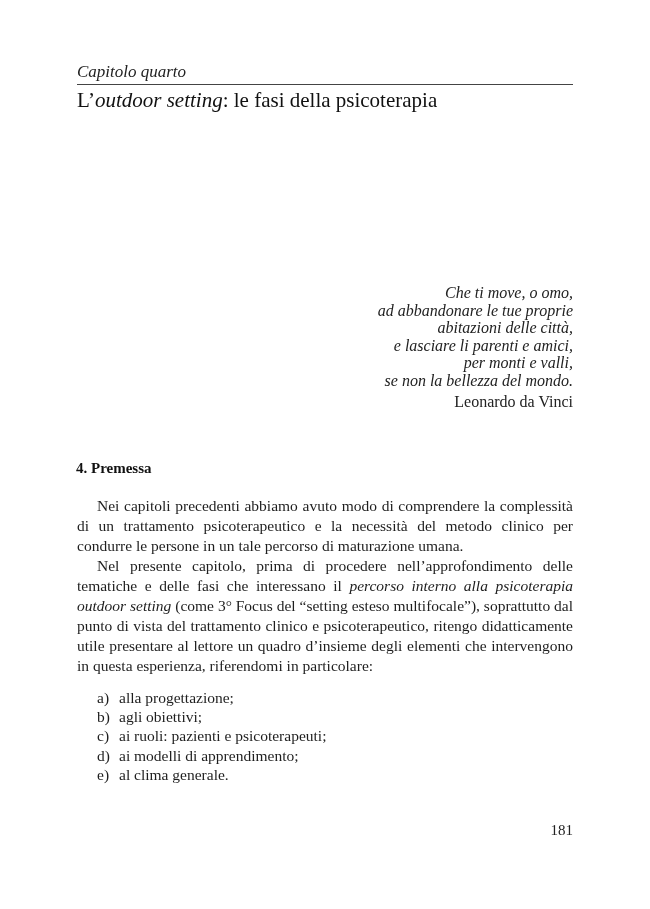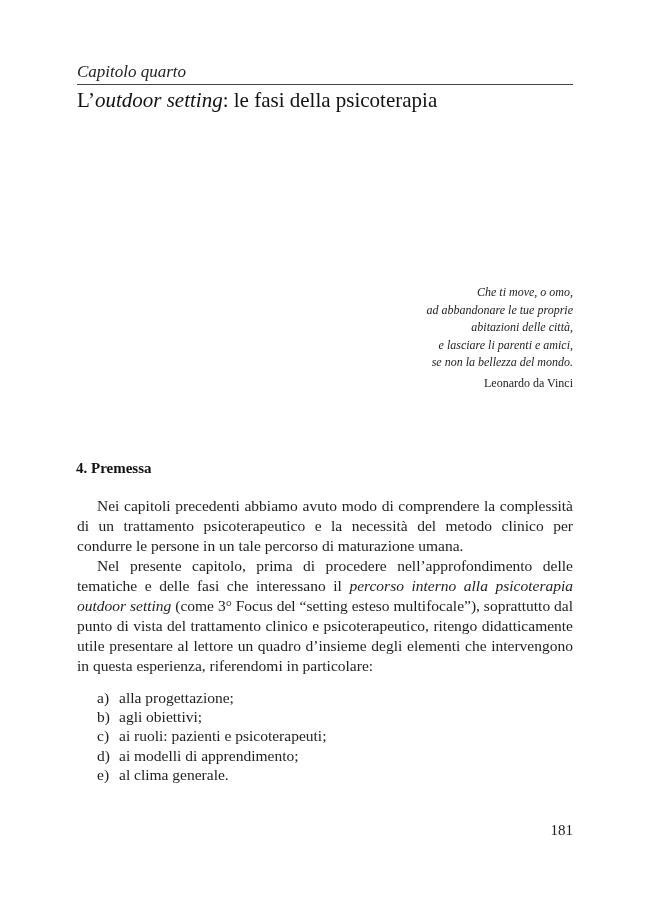--- a/index.html
+++ b/index.html
@@ -47,21 +47,21 @@
       line-height: 26px;
       color: #111;
       white-space: nowrap;
     }
     .epigraph {
       position: absolute;
       right: 77px;
       top: 284px;
       width: 300px;
       text-align: right;
-      font-size: 12px;
+      font-size: 16px;
       line-height: 17.6px;
       color: #222;
     }
     .epigraph .verse {
       font-style: italic;
       display: block;
     }
     .epigraph .author {
       display: block;
       font-style: normal;
@@ -128,20 +128,21 @@
 
   <div class="chapter-label">Capitolo quarto</div>
   <div class="chapter-rule"></div>
   <div class="chapter-title"><span>L’</span><em>outdoor setting</em><span>: le fasi della psicoterapia</span></div>
 
   <div class="epigraph">
     <span class="verse">Che ti move, o omo,</span>
     <span class="verse">ad abbandonare le tue proprie</span>
     <span class="verse">abitazioni delle città,</span>
     <span class="verse">e lasciare li parenti e amici,</span>
+    <span class="verse">per monti e valli,</span>
     <span class="verse">se non la bellezza del mondo.</span>
     <span class="author">Leonardo da Vinci</span>
   </div>
 
   <div class="section-heading">4. Premessa</div>
 
   <div class="body-text">
     <p>Nei capitoli precedenti abbiamo avuto modo di comprendere la com­plessità di un trattamento psicoterapeutico e la necessità del metodo clinico per condurre le persone in un tale percorso di maturazione umana.</p>
     <p><span>Nel presente capitolo, prima di procedere nell’approfondimento delle tematiche e delle fasi che interessano il </span><em>percorso interno alla psicoterapia outdoor setting</em><span> (come 3° Focus del “setting esteso multifocale”), soprattut­to dal punto di vista del trattamento clinico e psicoterapeutico, ritengo di­datticamente utile presentare al lettore un quadro d’insieme degli elementi che intervengono in questa esperienza, riferendomi in particolare:</span></p>
   </div>

